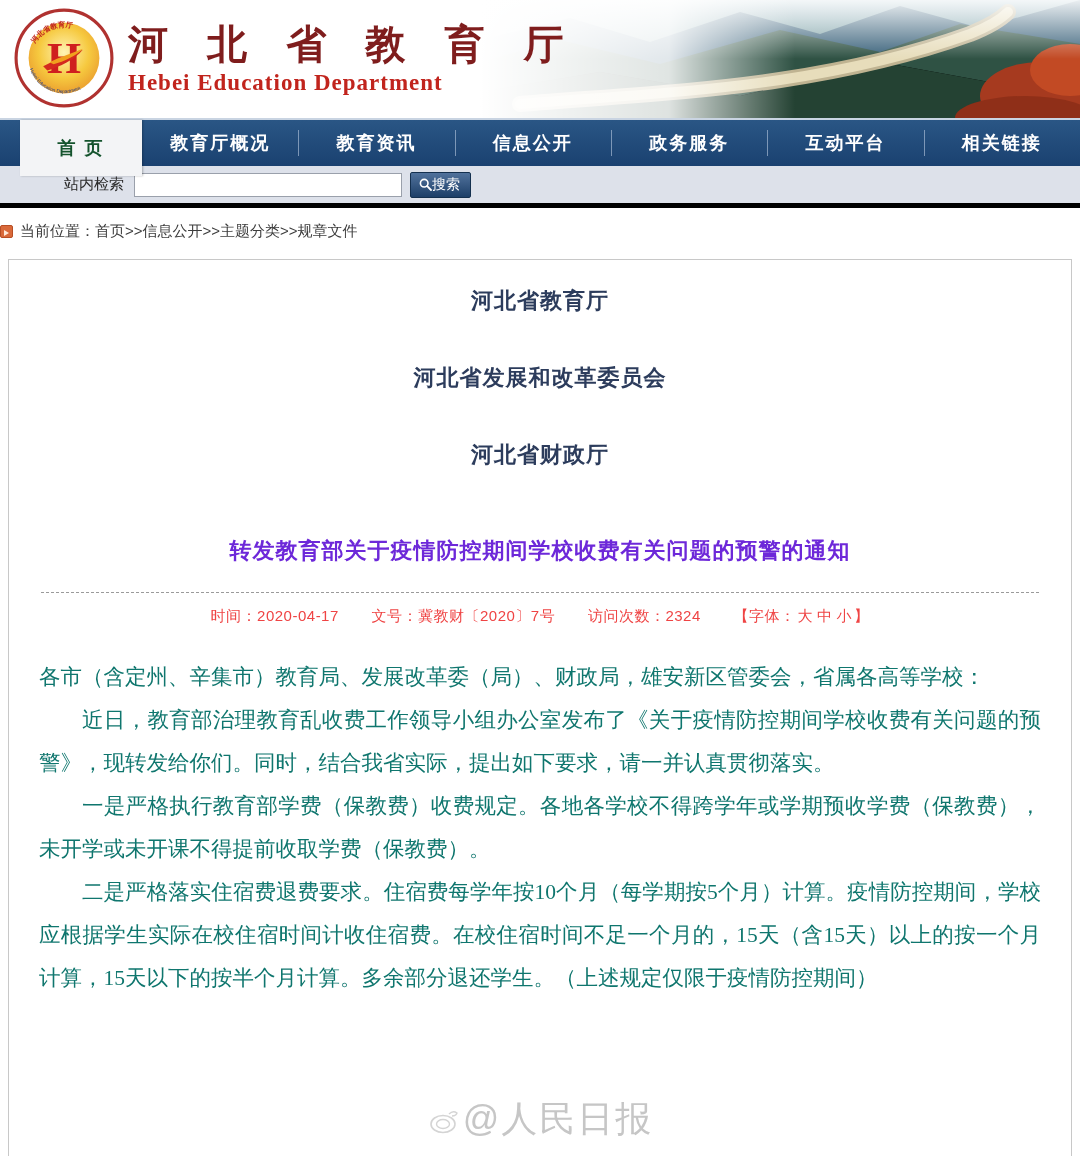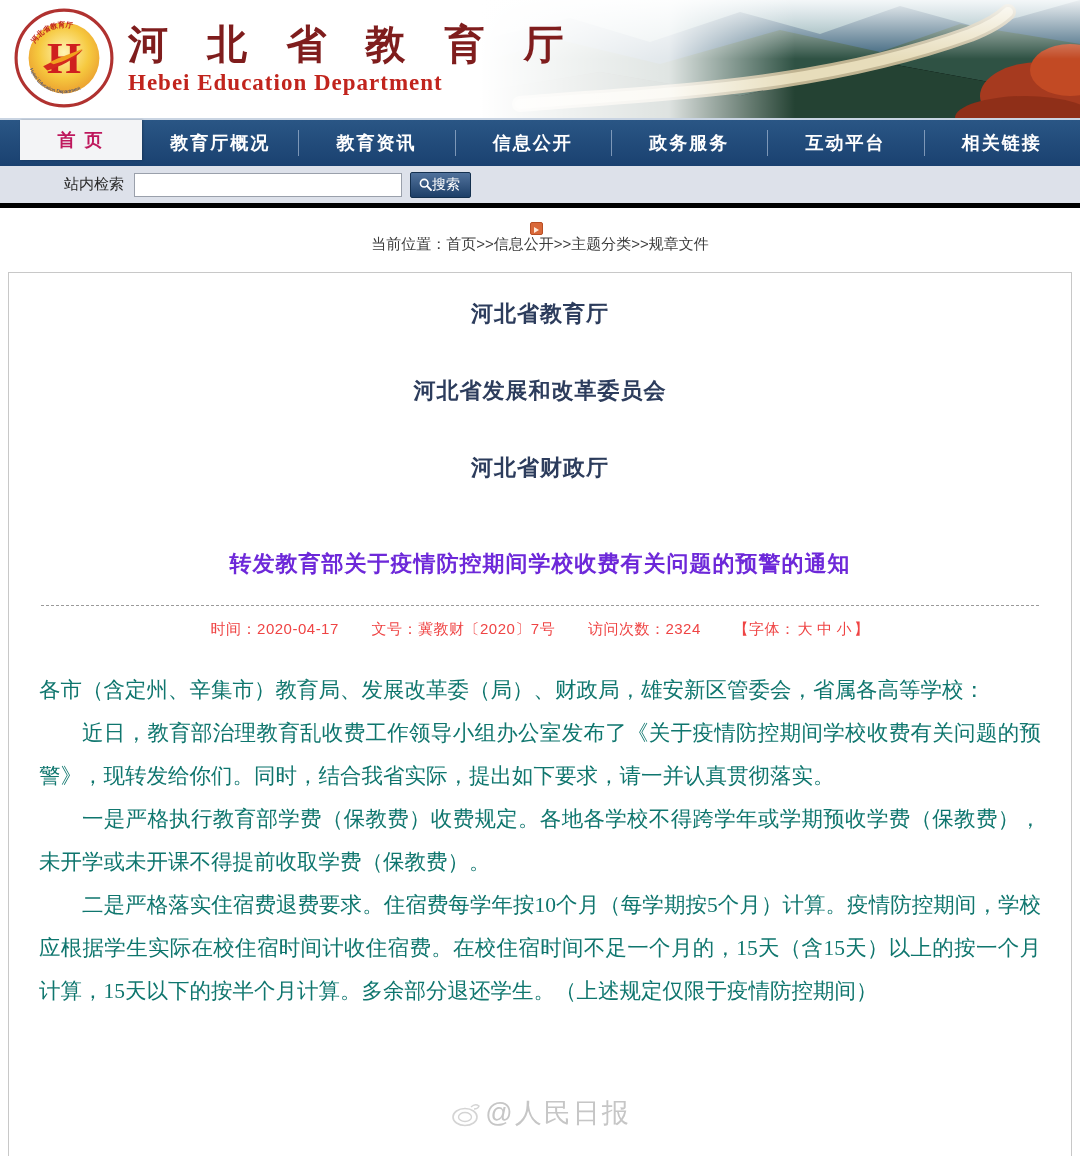--- a/index.html
+++ b/index.html
@@ -23,21 +23,21 @@
   .navbar { position:relative; height:46px; background:linear-gradient(#2a5685,#1a4170); display:flex; z-index:3; }
   .nav-item {
     flex:1; display:flex; align-items:center; justify-content:center;
     color:#ffffff; font-size:18px; font-weight:bold; letter-spacing:2px;
     position:relative; cursor:pointer; height:46px;
   }
   .nav-item + .nav-item::before {
     content:""; position:absolute; left:0; top:10px; bottom:10px; width:1px; background:rgba(200,215,235,.55);
   }
   .nav-item.active {
-    background:#f3f4f6; color:#be185d; height:40px; flex:0 0 122px; margin-left:20px;
+    background:#f3f4f6; color:#14532d; height:56px; flex:0 0 122px; margin-left:20px;
     box-shadow:1px 0 2px rgba(0,0,0,.25);
   }
   .nav-item.active::before, .nav-item.active + .nav-item::before { display:none; }
   .nav-item.active + .nav-item { margin-left:0; }
 
   
   .search-row {
     height:42px; background:#dde1ea; display:flex; align-items:center;
     padding-left:64px; border-bottom:5px solid #000000;
   }
@@ -46,21 +46,21 @@
     width:268px; height:24px; border:1px solid #9aa0ab; background:#fff; padding:0 6px; font-size:13px;
   }
   .search-btn {
     margin-left:8px; height:26px; padding:0 10px 0 8px; border:1px solid #14304f;
     background:linear-gradient(#51729c,#1d3f68); color:#fff; font-size:14px;
     display:inline-flex; align-items:center; cursor:pointer; border-radius:2px;
   }
   .search-btn svg { display:block; }
 
   
-  .crumb-row { background:#fff; padding:14px 0 18px 0; display:flex; align-items:center;flex-direction:column; }
+  .crumb-row { background:#fff; padding:14px 0 18px 0; display:flex; align-items:center; }
   .crumb-icon {
     width:13px; height:13px; background:#d9693a; border:1px solid #b84e24; margin-right:7px;
     position:relative; border-radius:2px;
   }
   .crumb-icon::after {
     content:""; position:absolute; left:3px; top:3.5px; border-left:5px solid #ffe9d8;
     border-top:3px solid transparent; border-bottom:3px solid transparent;
   }
   .crumb-text { font-size:15px; color:#3c3c3c; }
 
@@ -86,21 +86,21 @@
   .doc-body {
     margin-top:30px; font-family:"Liberation Serif","DejaVu Serif",serif;
     font-size:21.5px; line-height:43px; color:#0f766e; text-align:justify;
   }
   .doc-body p { margin:0; text-indent:2em; }
   .doc-body p.no-indent { text-indent:0; }
 
   
   .watermark {
     position:absolute; left:0; right:0; top:1095px; text-align:center;
-    color:#c6c6c6; font-size:27px; letter-spacing:2px; z-index:4;
+    color:#c6c6c6; font-size:36px; letter-spacing:2px; z-index:4;
     display:flex; align-items:center; justify-content:center; 
     font-family:"Liberation Sans","DejaVu Sans",sans-serif;
   }
   .watermark svg { opacity:.75; }
 </style>
 </head>
 <body>
 
 <div id="page">
 

